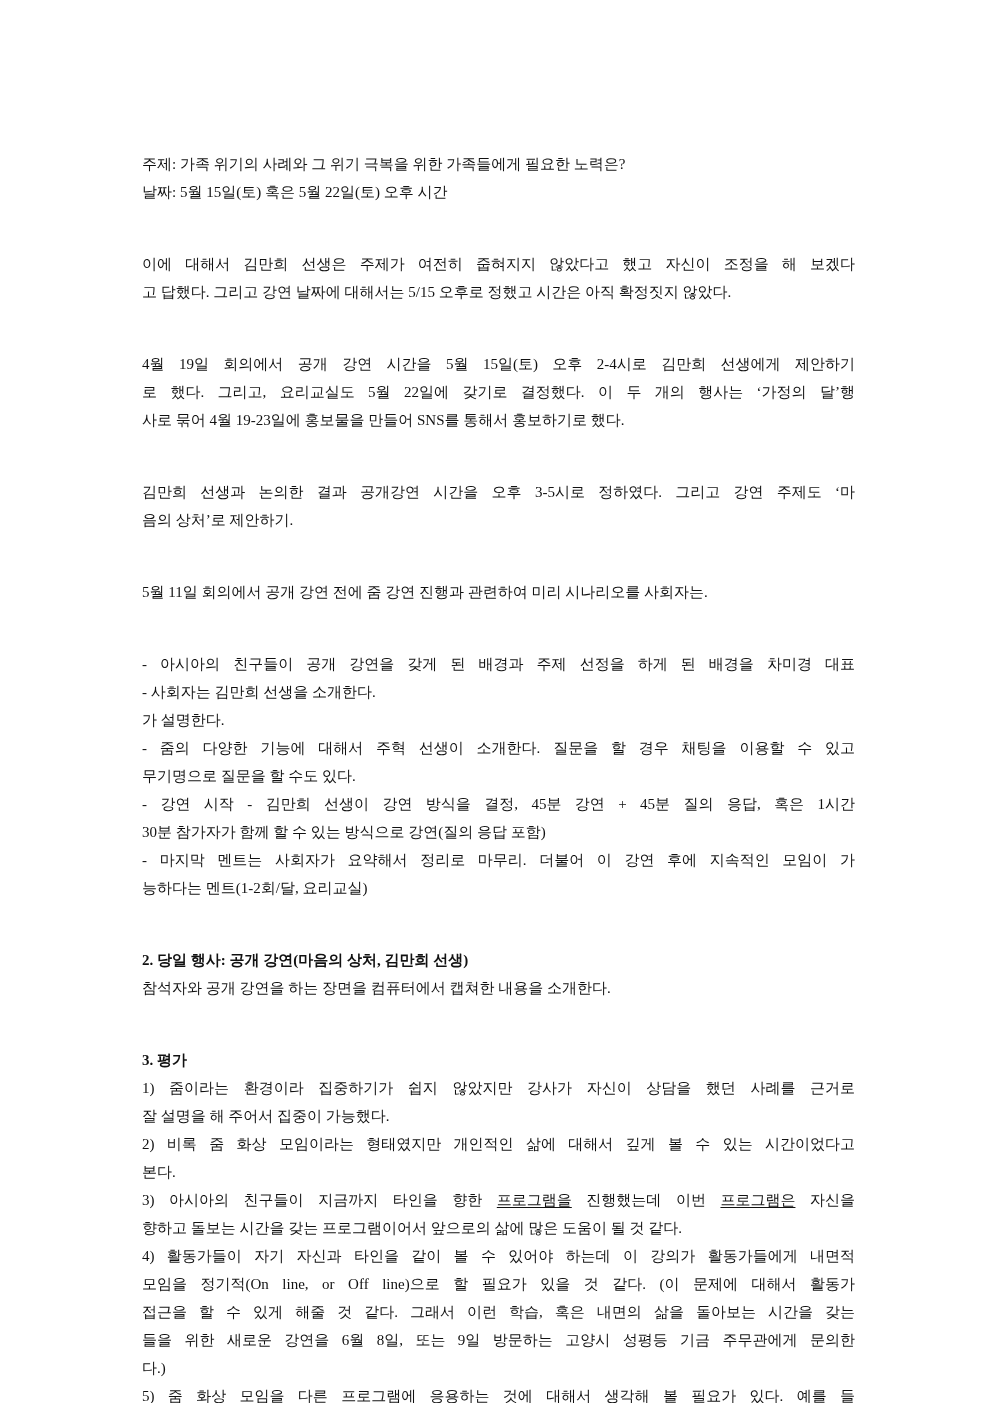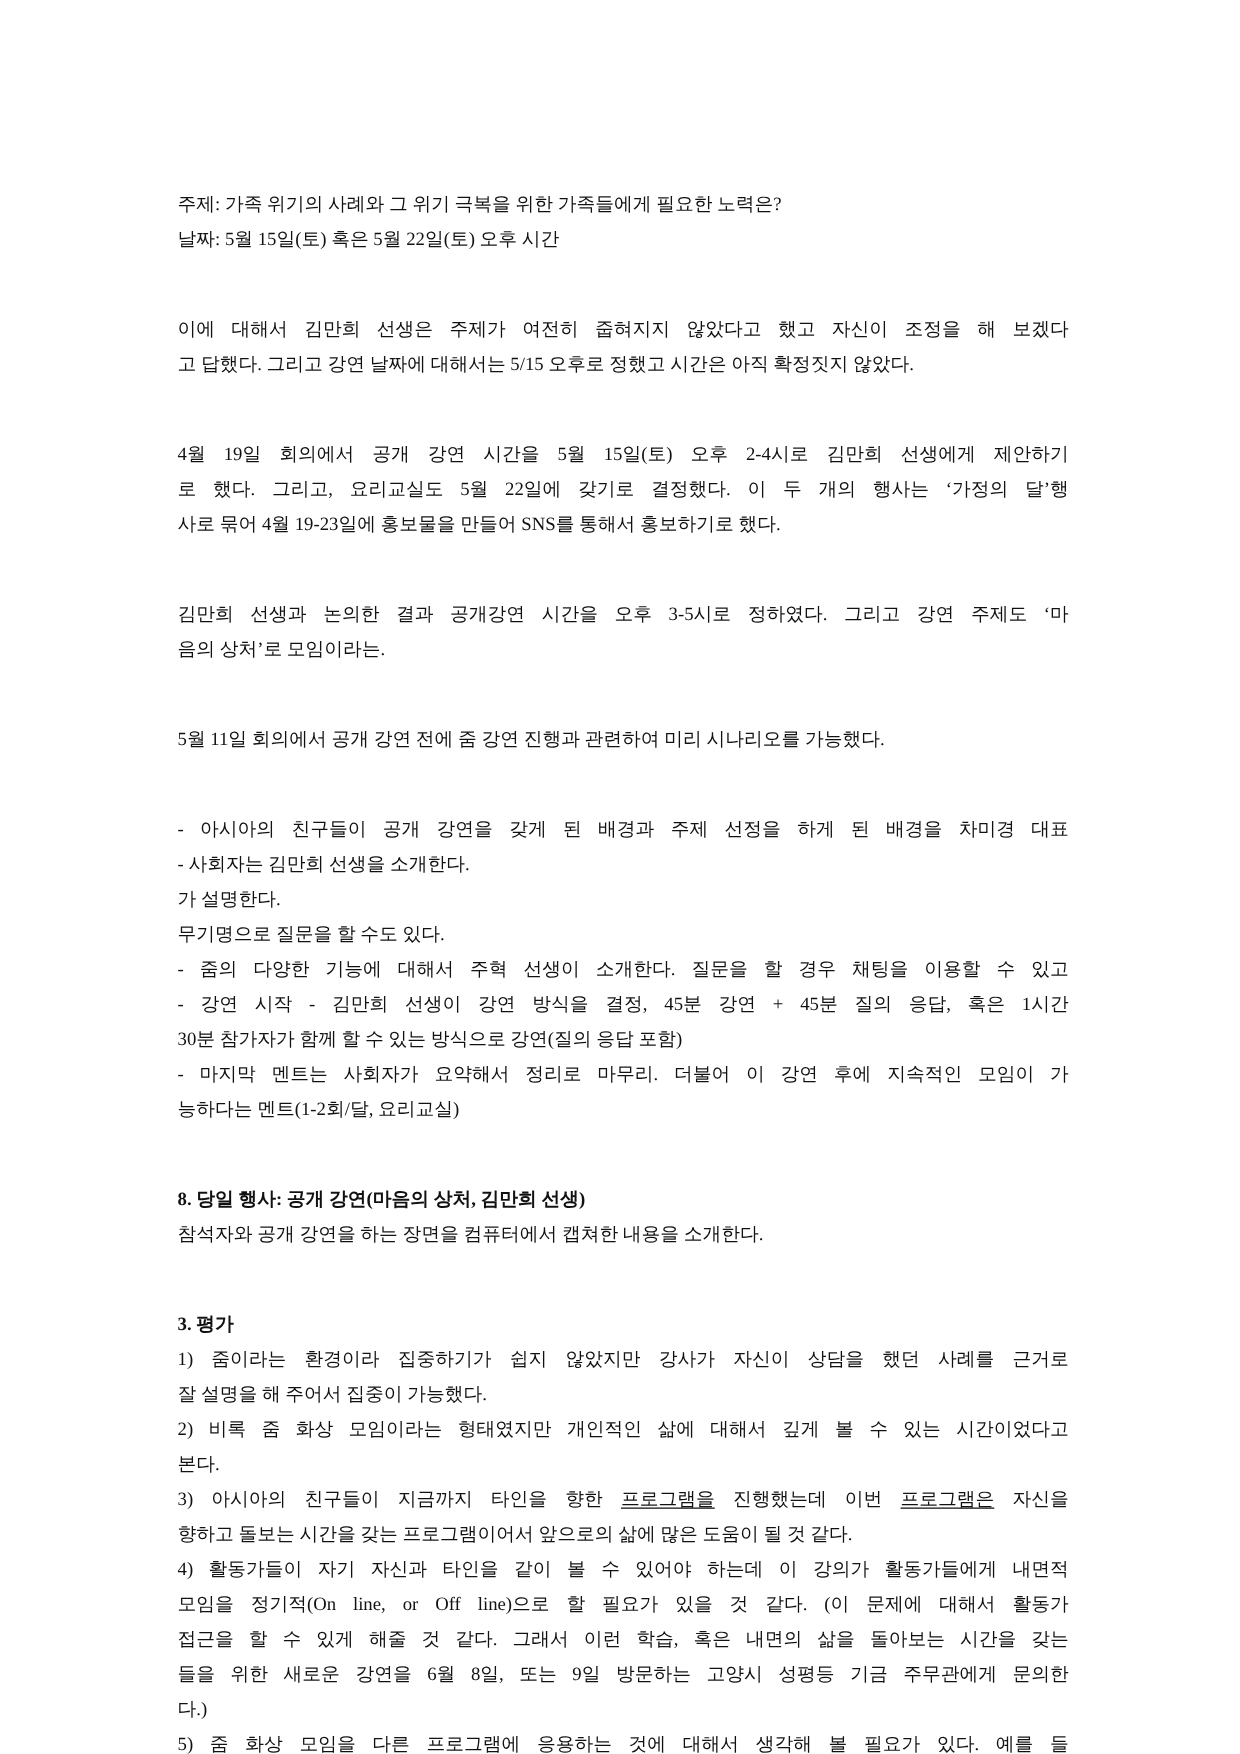--- a/index.html
+++ b/index.html
@@ -64,38 +64,38 @@
         <div class="line just">이에 대해서 김만희 선생은 주제가 여전히 줍혀지지 않았다고 했고 자신이 조정을 해 보겠다</div>
         <div class="line left">고 답했다. 그리고 강연 날짜에 대해서는 5/15 오후로 정했고 시간은 아직 확정짓지 않았다.</div>
       </div>
       <div class="group">
         <div class="line just">4월 19일 회의에서 공개 강연 시간을 5월 15일(토) 오후 2-4시로 김만희 선생에게 제안하기</div>
         <div class="line just">로 했다. 그리고, 요리교실도 5월 22일에 갖기로 결정했다. 이 두 개의 행사는 ‘가정의 달’행</div>
         <div class="line left">사로 묶어 4월 19-23일에 홍보물을 만들어 SNS를 통해서 홍보하기로 했다.</div>
       </div>
       <div class="group">
         <div class="line just">김만희 선생과 논의한 결과 공개강연 시간을 오후 3-5시로 정하였다. 그리고 강연 주제도 ‘마</div>
-        <div class="line left">음의 상처’로 모임이라는.</div>
+        <div class="line left">음의 상처’로 제안하기.</div>
       </div>
       <div class="group">
-        <div class="line left">5월 11일 회의에서 공개 강연 전에 줌 강연 진행과 관련하여 미리 시나리오를 가능했다.</div>
+        <div class="line left">5월 11일 회의에서 공개 강연 전에 줌 강연 진행과 관련하여 미리 시나리오를 사회자는.</div>
       </div>
       <div class="group">
         <div class="line just">- 아시아의 친구들이 공개 강연을 갖게 된 배경과 주제 선정을 하게 된 배경을 차미경 대표</div>
         <div class="line left">- 사회자는 김만희 선생을 소개한다.</div>
         <div class="line left">가 설명한다.</div>
+        <div class="line just">- 줌의 다양한 기능에 대해서 주혁 선생이 소개한다. 질문을 할 경우 채팅을 이용할 수 있고</div>
         <div class="line left">무기명으로 질문을 할 수도 있다.</div>
-        <div class="line just">- 줌의 다양한 기능에 대해서 주혁 선생이 소개한다. 질문을 할 경우 채팅을 이용할 수 있고</div>
         <div class="line just">- 강연 시작 - 김만희 선생이 강연 방식을 결정, 45분 강연 + 45분 질의 응답, 혹은 1시간</div>
         <div class="line left">30분 참가자가 함께 할 수 있는 방식으로 강연(질의 응답 포함)</div>
         <div class="line just">- 마지막 멘트는 사회자가 요약해서 정리로 마무리. 더불어 이 강연 후에 지속적인 모임이 가</div>
         <div class="line left">능하다는 멘트(1-2회/달, 요리교실)</div>
       </div>
       <div class="group">
-        <div class="line left bold">8. 당일 행사: 공개 강연(마음의 상처, 김만희 선생)</div>
+        <div class="line left bold">2. 당일 행사: 공개 강연(마음의 상처, 김만희 선생)</div>
         <div class="line left">참석자와 공개 강연을 하는 장면을 컴퓨터에서 캡쳐한 내용을 소개한다.</div>
       </div>
       <div class="group">
         <div class="line left bold">3. 평가</div>
         <div class="line just">1) 줌이라는 환경이라 집중하기가 쉽지 않았지만 강사가 자신이 상담을 했던 사례를 근거로</div>
         <div class="line left">잘 설명을 해 주어서 집중이 가능했다.</div>
         <div class="line just">2) 비록 줌 화상 모임이라는 형태였지만 개인적인 삶에 대해서 깊게 볼 수 있는 시간이었다고</div>
         <div class="line left">본다.</div>
         <div class="line just"><span>3) 아시아의 친구들이 지금까지 타인을 향한 </span><span class="u">프로그램을</span><span> 진행했는데 이번 </span><span class="u">프로그램은</span><span> 자신을</span></div>
         <div class="line left">향하고 돌보는 시간을 갖는 프로그램이어서 앞으로의 삶에 많은 도움이 될 것 같다.</div>

